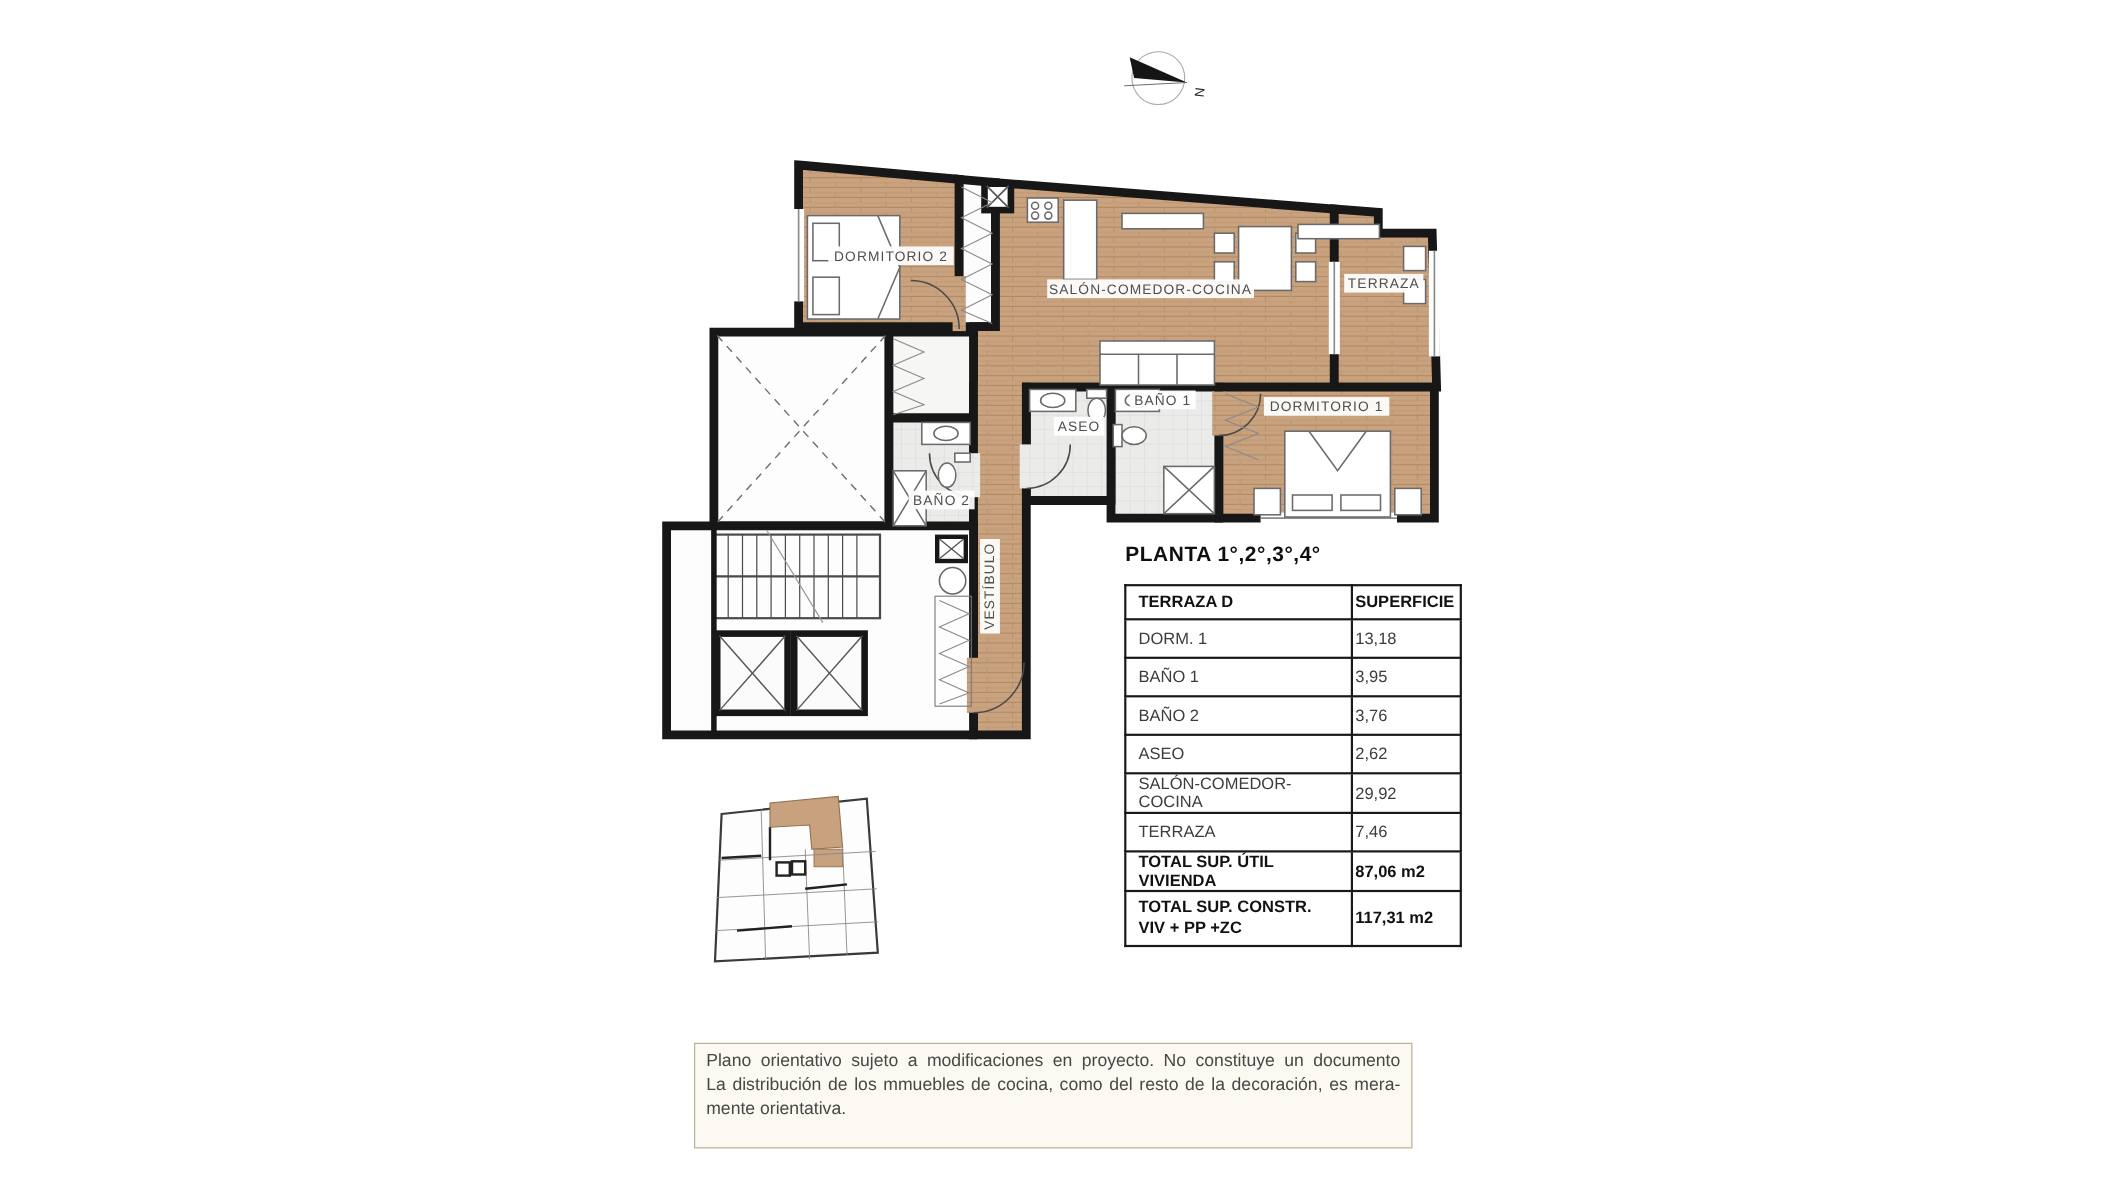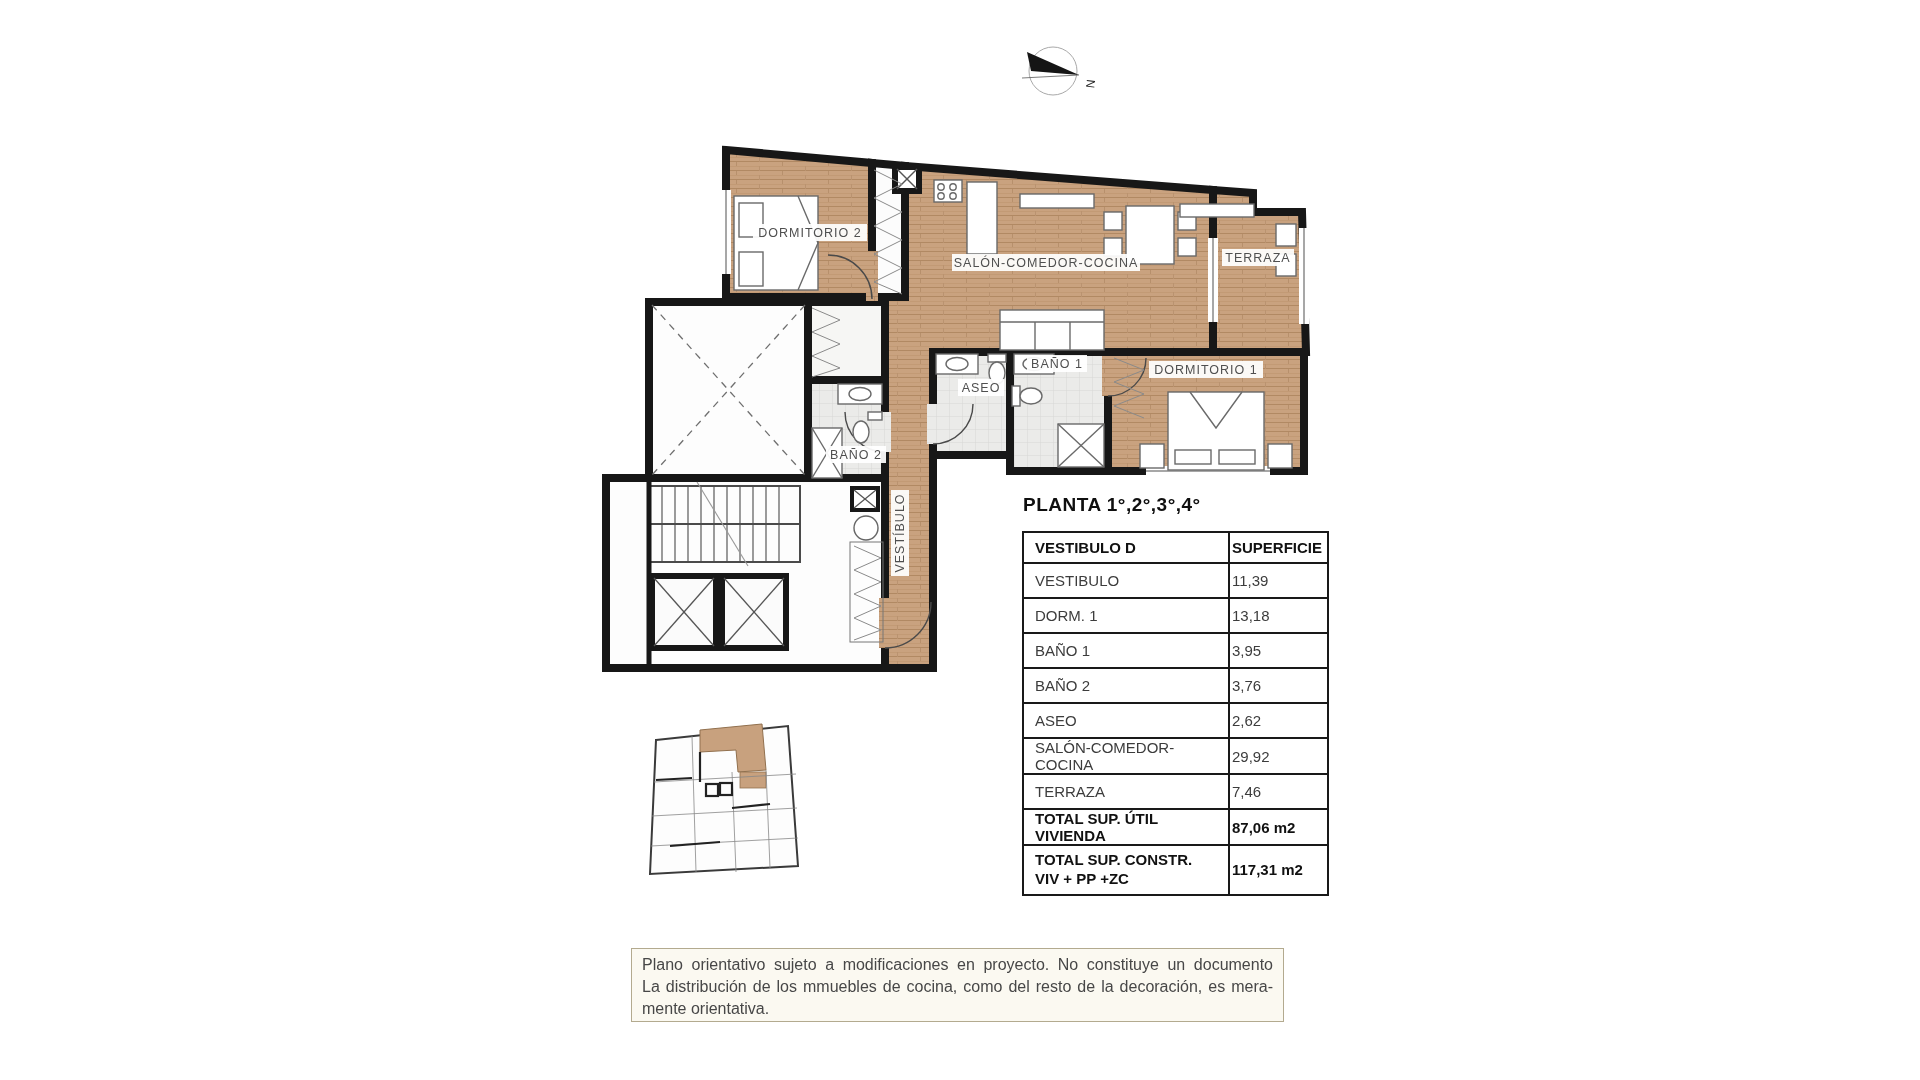--- a/index.html
+++ b/index.html
@@ -11,21 +11,21 @@
   
   table.sum{position:absolute;left:1022px;top:531px;width:286px;border-collapse:collapse;table-layout:fixed;}
   table.sum td{border:2px solid #191919;font-size:15px;color:#3c3c3c;height:33px;
                padding:0 4px 0 11px;background:#fff;}
   table.sum td.val{padding:0 2px;}
   table.sum .hdr td{font-weight:bold;color:#111;height:29px;}
   table.sum .tot td{font-weight:bold;color:#111;}
   table.sum .constr td{height:48px;line-height:1.25;}
   .c1{width:189px;} .c2{width:93px;}
   
-  .disc{left:631px;top:948px;width:653px;height:74px;background:#fbf9f1;
+  .disc{left:631px;top:948px;width:653px;height:96px;background:#fbf9f1;
         border:1px solid #b3aa8f;box-sizing:border-box;padding:5px 10px 0 10px;
         font-size:16px;line-height:22px;color:#474747;}
   .disc .just{text-align:justify;text-align-last:justify;}
 </style>
 </head>
 <body>
 
 <svg class="abs" style="left:1013px;top:31px" width="96" height="86" viewBox="0 0 96 86">
   <circle cx="40" cy="40" r="24" fill="none" stroke="#a9a9a9" stroke-width="1"></circle>
   <polygon points="14,21 66,44 18,40" fill="#151515"></polygon>
@@ -262,26 +262,22 @@
     <rect x="66" y="72" width="12" height="12"></rect>
     <rect x="80" y="71" width="12" height="12"></rect>
   </g>
 </svg>
 
 <div class="abs plan-title">PLANTA 1°,2°,3°,4°</div>
 
 <table class="sum">
   <tbody>
       <tr class="hdr">
-    <td class="c1">VESTIBULO D</td>
+    <td class="c1">TERRAZA D</td>
     <td class="c2 val">SUPERFICIE</td>
-  </tr>
-  <tr>
-    <td>VESTIBULO</td>
-    <td class="val">11,39</td>
   </tr>
   <tr>
     <td>DORM. 1</td>
     <td class="val">13,18</td>
   </tr>
   <tr>
     <td>BAÑO 1</td>
     <td class="val">3,95</td>
   </tr>
   <tr>

